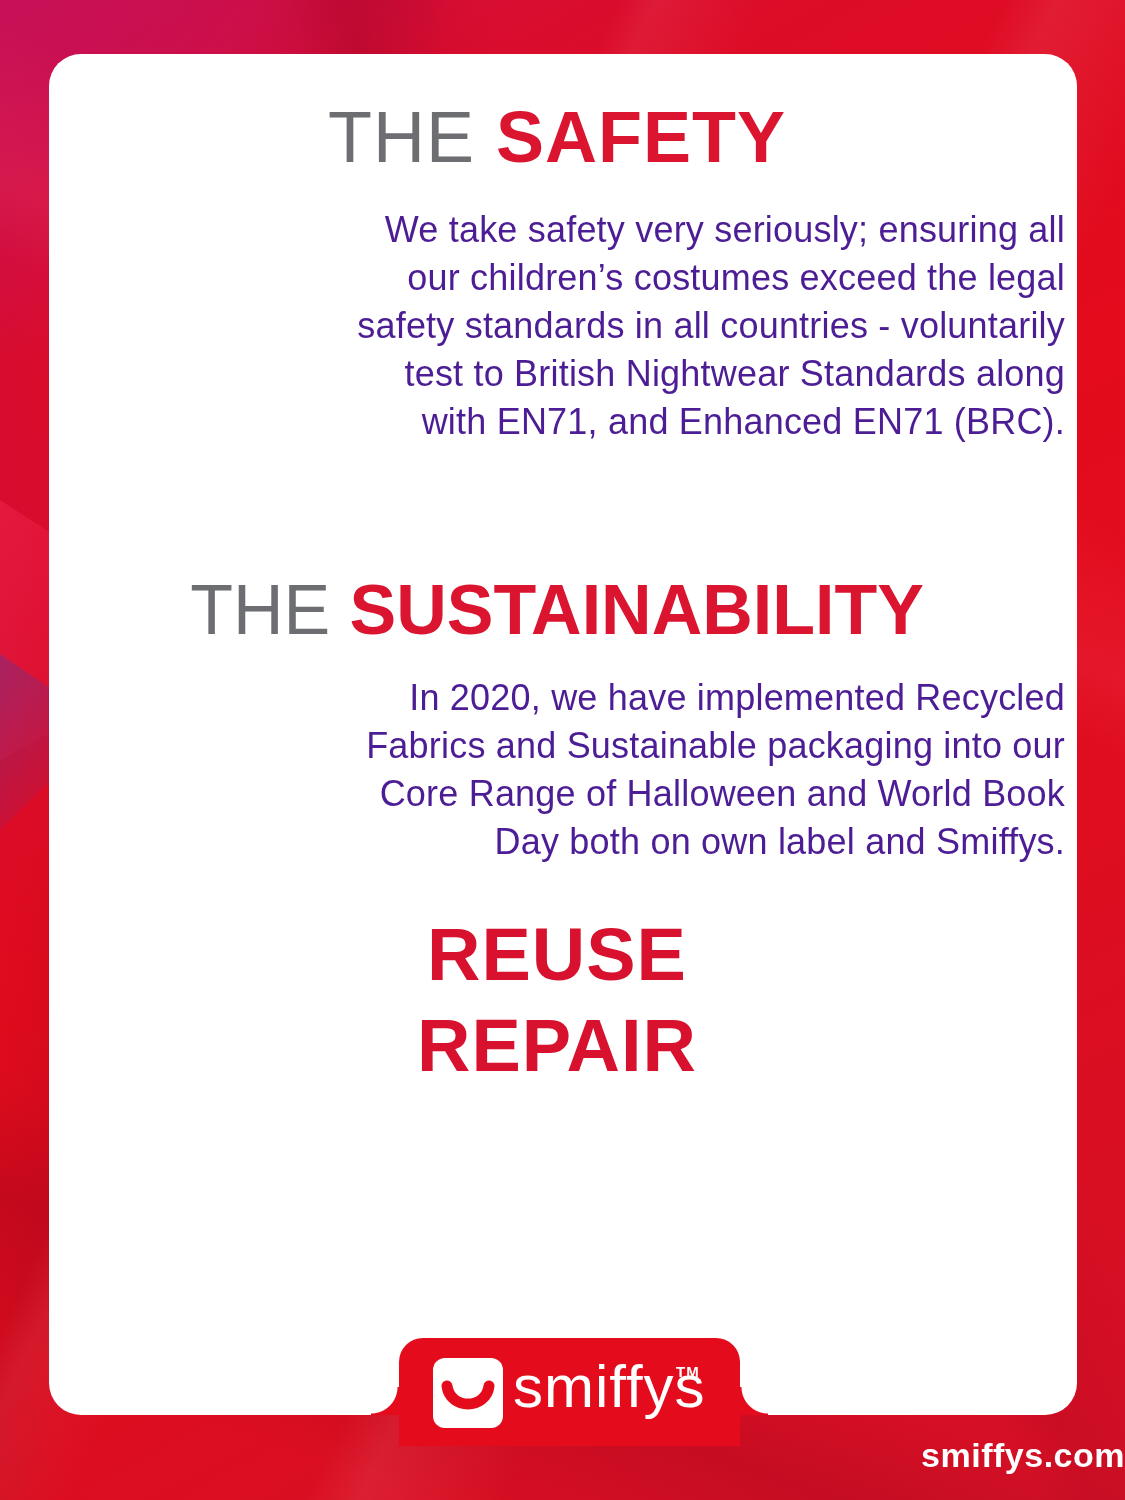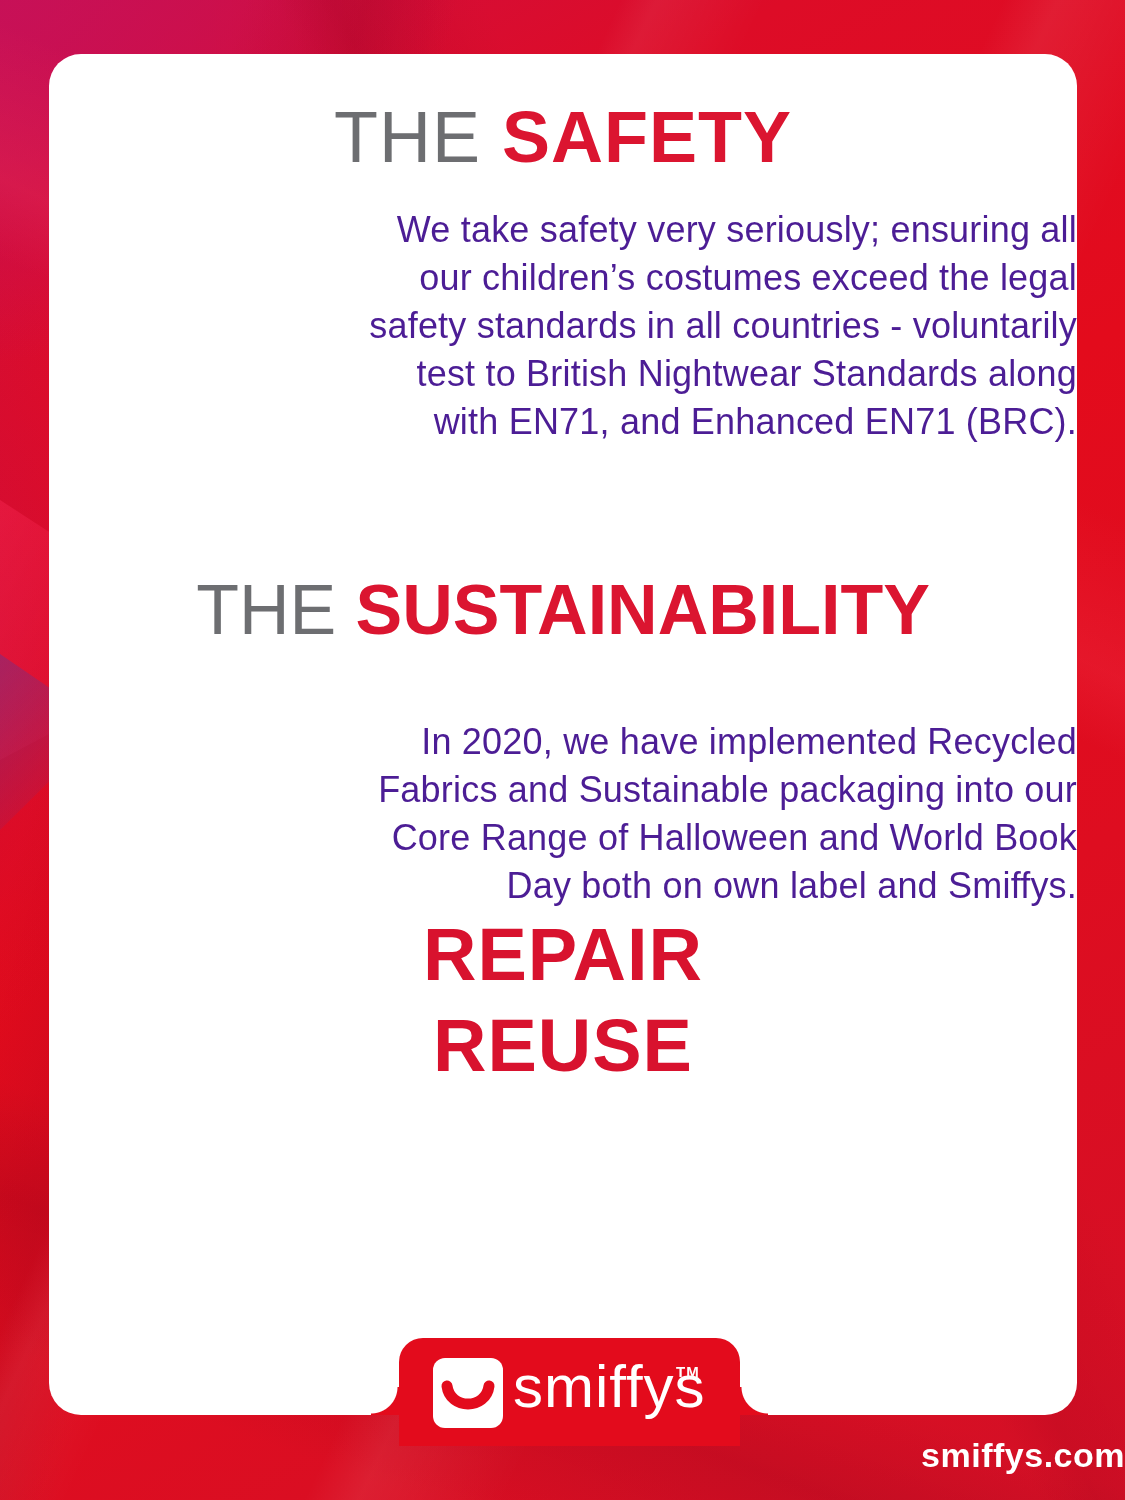--- a/index.html
+++ b/index.html
@@ -38,33 +38,33 @@
   .wedge-pink{
     position:absolute;left:0;top:500px;width:220px;height:260px;
     background:linear-gradient(120deg, rgba(255,45,90,.35), rgba(255,45,90,0) 70%);
     clip-path:polygon(0 0, 100% 55%, 0 100%);
   }
   
   .card{
     position:absolute;left:49px;top:54px;width:1028px;height:1361px;
     background:#ffffff;border-radius:32px;
   }
-  .center-abs{position:absolute;left:0;right:0;text-align:center;}
+  .center-abs{position:absolute;left:0;right:12px;text-align:center;}
   
   .h1{top:42px;font-size:72px;letter-spacing:1px;white-space:nowrap;}
   .h2{top:500px;font-size:70px;letter-spacing:0;white-space:nowrap;margin-top:16px;}
   .h-the{color:#6d6e71;font-weight:400;}
   .h-em{color:#db1530;font-weight:700;}
   
   .para{
     font-size:36px;line-height:48px;color:#4c1d95;font-weight:400;
     white-space:pre-line;letter-spacing:.2px;text-align:right;
   }
   .p1{top:152px;}
-  .p2{top:620px;margin-top:44px;}
+  .p2{top:620px;}
   
   .mantra{top:855px;}
   .mantra-word{
     font-size:74px;line-height:91px;font-weight:700;color:#d8122e;letter-spacing:1px;
   }
   
   .tab{
     position:absolute;left:399px;top:1338px;width:341px;height:108px;
     background:#e30b1c;border-radius:24px 24px 0 0;
   }
@@ -113,22 +113,22 @@
   <div class="center-abs h2">
     <span class="h-the">THE</span><span> </span><span class="h-em">SUSTAINABILITY</span>
   </div>
 
   <div class="center-abs para p2">In 2020, we have implemented Recycled
 Fabrics and Sustainable packaging into our
 Core Range of Halloween and World Book
 Day both on own label and Smiffys.</div>
 
   <div class="center-abs mantra">
+    <div class="mantra-word">REUSE</div>
     <div class="mantra-word">REPAIR</div>
-    <div class="mantra-word">REUSE</div>
   </div>
 
 </div>
 
 <div class="tab"></div>
 
 <div class="logo-box">
   <svg width="70" height="70" viewBox="0 0 70 70">
     <path d="M14 28 C 17 52, 53 52, 56 28" fill="none" stroke="#e30b1c" stroke-width="11" stroke-linecap="round"></path>
   </svg>

